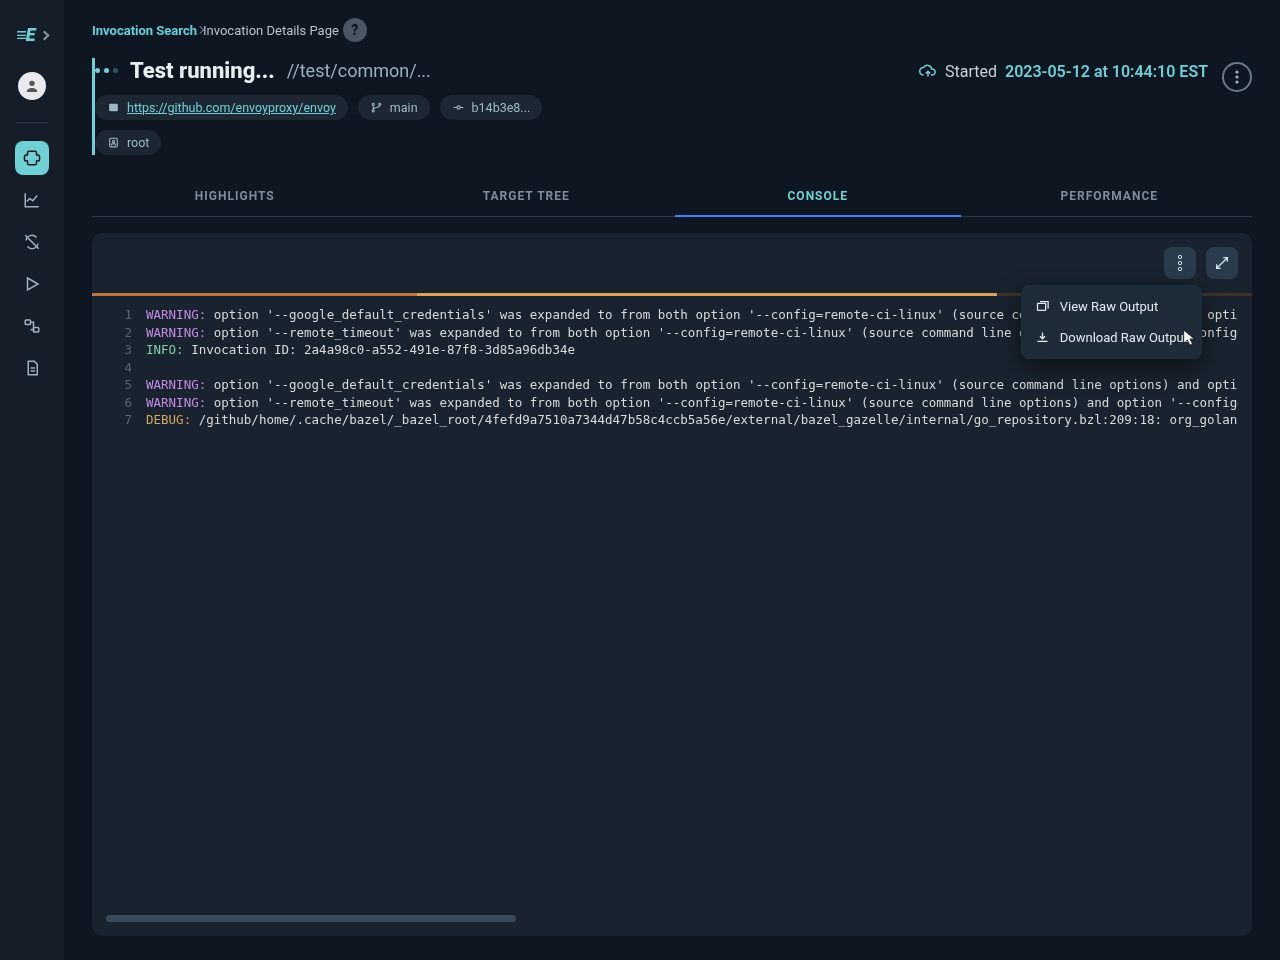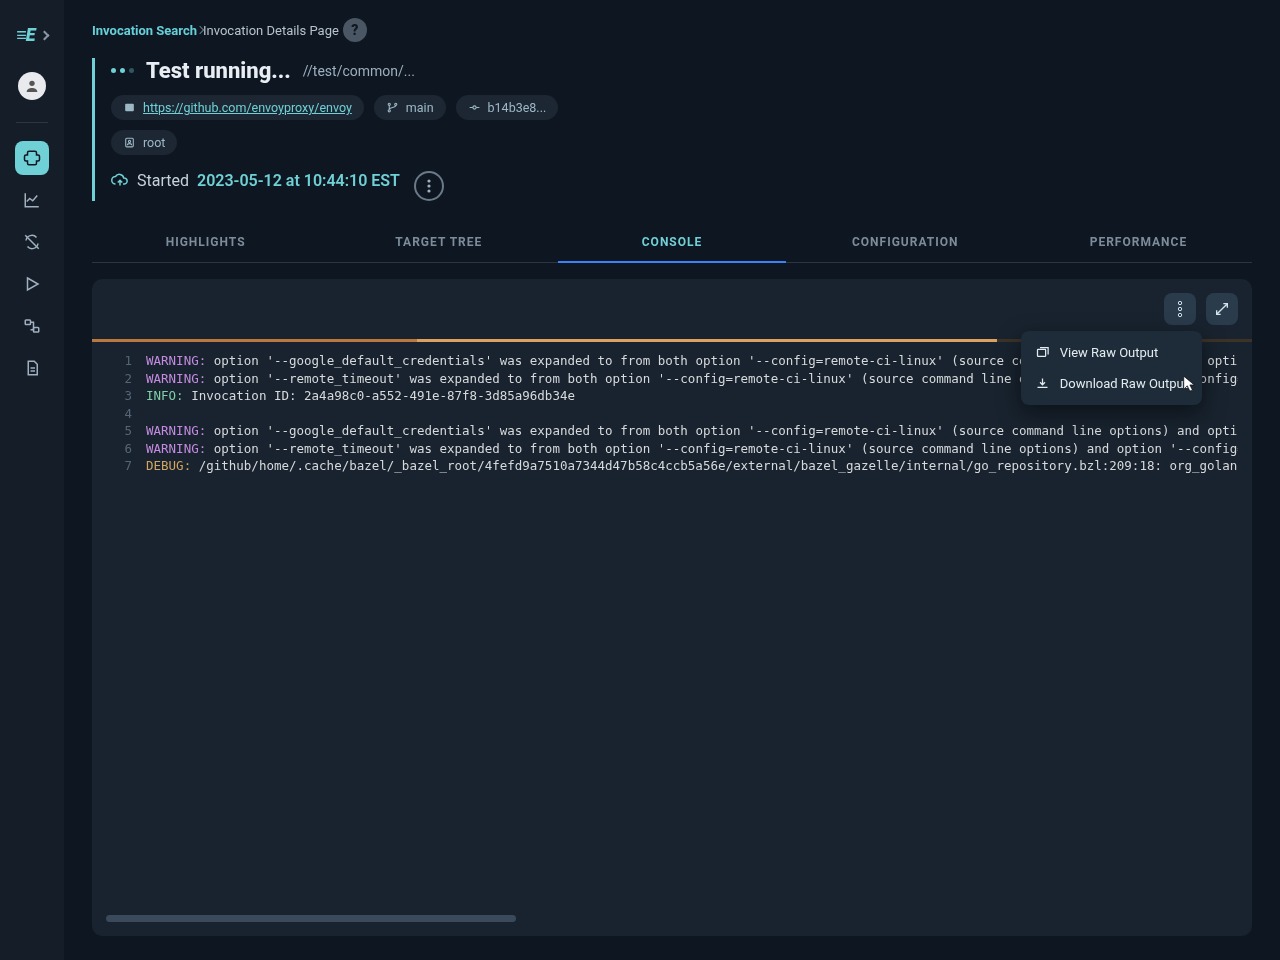--- a/index.html
+++ b/index.html
@@ -76,37 +76,35 @@
 .crumb-current { color: #b6c2cc; }
 .help-badge {
   width: 24px; height: 24px; border-radius: 50%;
   background: #4a5664;
   display: flex; align-items: center; justify-content: center;
   color: #10181f; font-weight: 900; font-size: 14px;
   margin-left: 4px;
 }
 .header-block {
   border-left: 3px solid #6fd0d6;
-  padding-left: 16px;
   display: flex;
   gap: 12px;
-  flex-direction: column;
 }
 .header-left { flex: 1; min-width: 0; }
 .title-row { display: flex; align-items: center; gap: 12px; margin-bottom: 12px; }
 .spinner {
   display: flex; gap: 4px;
 }
 .spinner span {
   width: 5px; height: 5px; border-radius: 50%;
   background: #6fd0d6;
 }
 .spinner span:nth-child(3) { opacity: .35; }
 .title { font-size: 22px; font-weight: 800; color: #e8eef2; }
-.subtitle { font-size: 14px; color: #9cafbd; font-weight: 400; }
+.subtitle { font-size: 18px; color: #9cafbd; font-weight: 400; }
 .chip-row { display: flex; gap: 10px; flex-wrap: wrap; }
 .chip {
   background: #1c2733;
   border-radius: 14px;
   padding: 5px 12px;
   font-size: 12.5px;
   color: #9db8c5;
   display: flex; align-items: center; gap: 7px;
 }
 .chip .chip-text.link { color: #6fd0d6; text-decoration: underline; }
@@ -347,21 +345,20 @@
             <circle cx="2" cy="12" r="1.6"></circle>
           </svg>
       </span>
     </div>
   </div>
 
   <div class="tabs" id="tabs-container">
       <div class="tab">HIGHLIGHTS</div>
       <div class="tab">TARGET TREE</div>
       <div class="tab active">CONSOLE</div>
-      <div class="tab">CONFIGURATION</div>
       <div class="tab">PERFORMANCE</div>
     </div>
 
   <div class="console-panel">
     <div class="console-toolbar">
       <div class="tool-btn">
         <svg viewBox="0 0 4 16" fill="#cfe4ea">
             <circle cx="2" cy="2" r="1.7"></circle>
             <circle cx="2" cy="8" r="1.7"></circle>
             <circle cx="2" cy="14" r="1.7"></circle>

